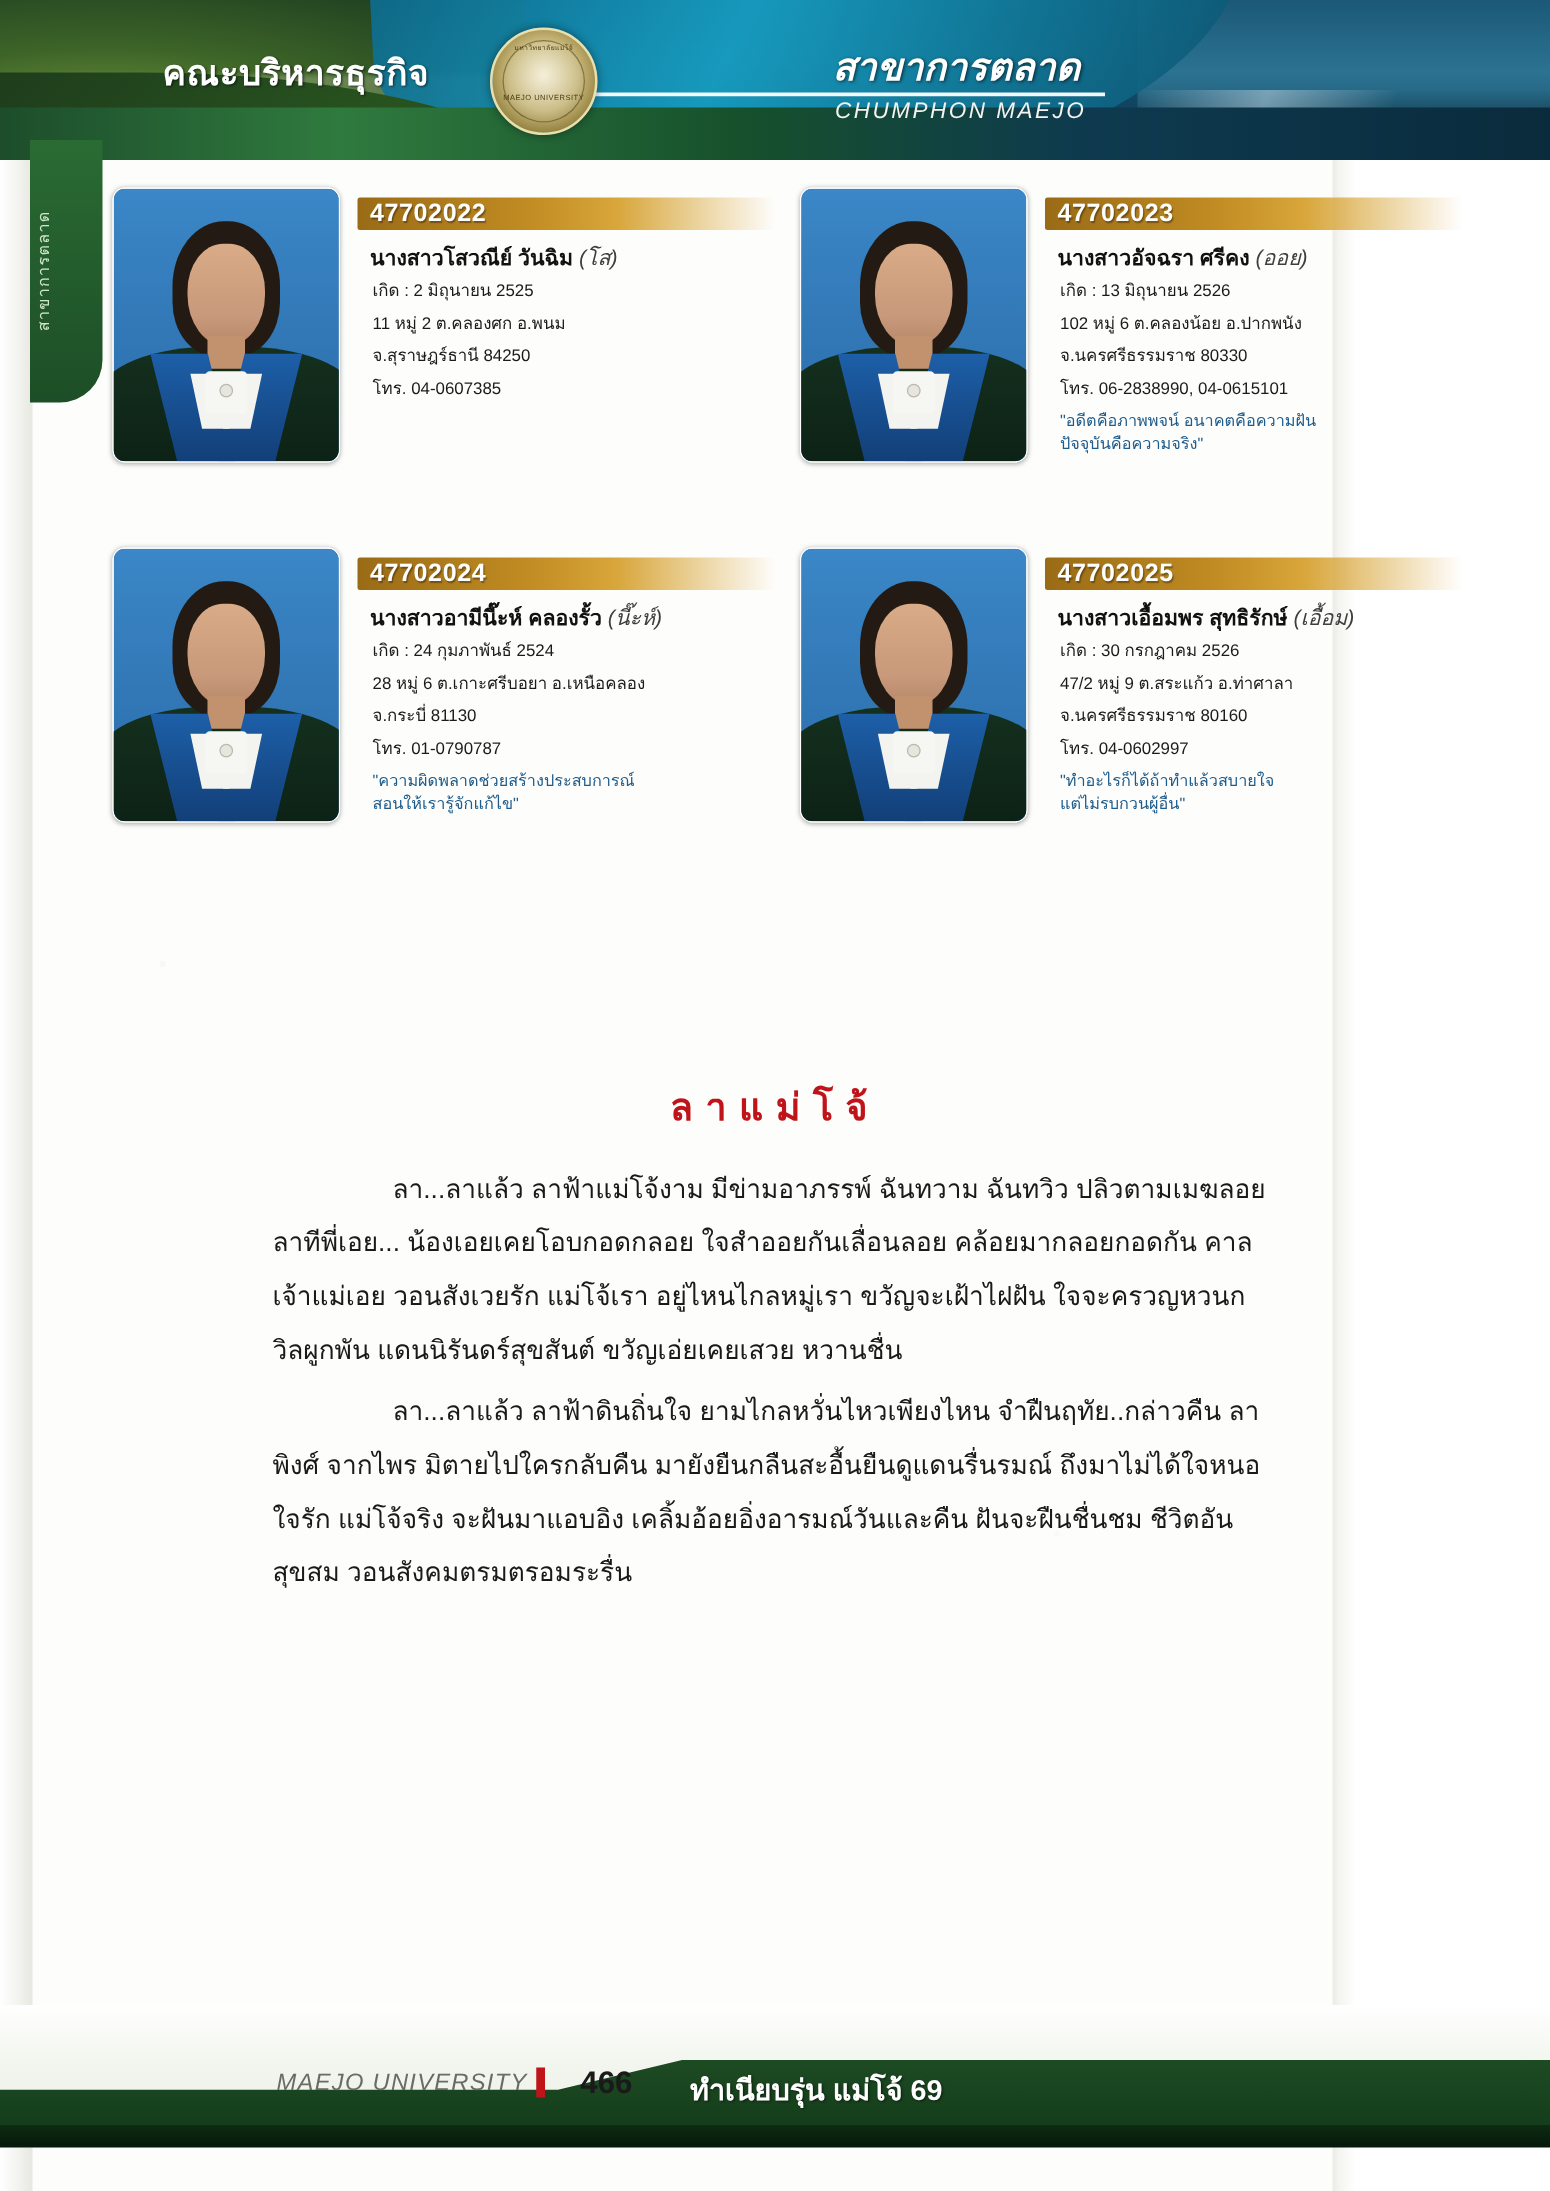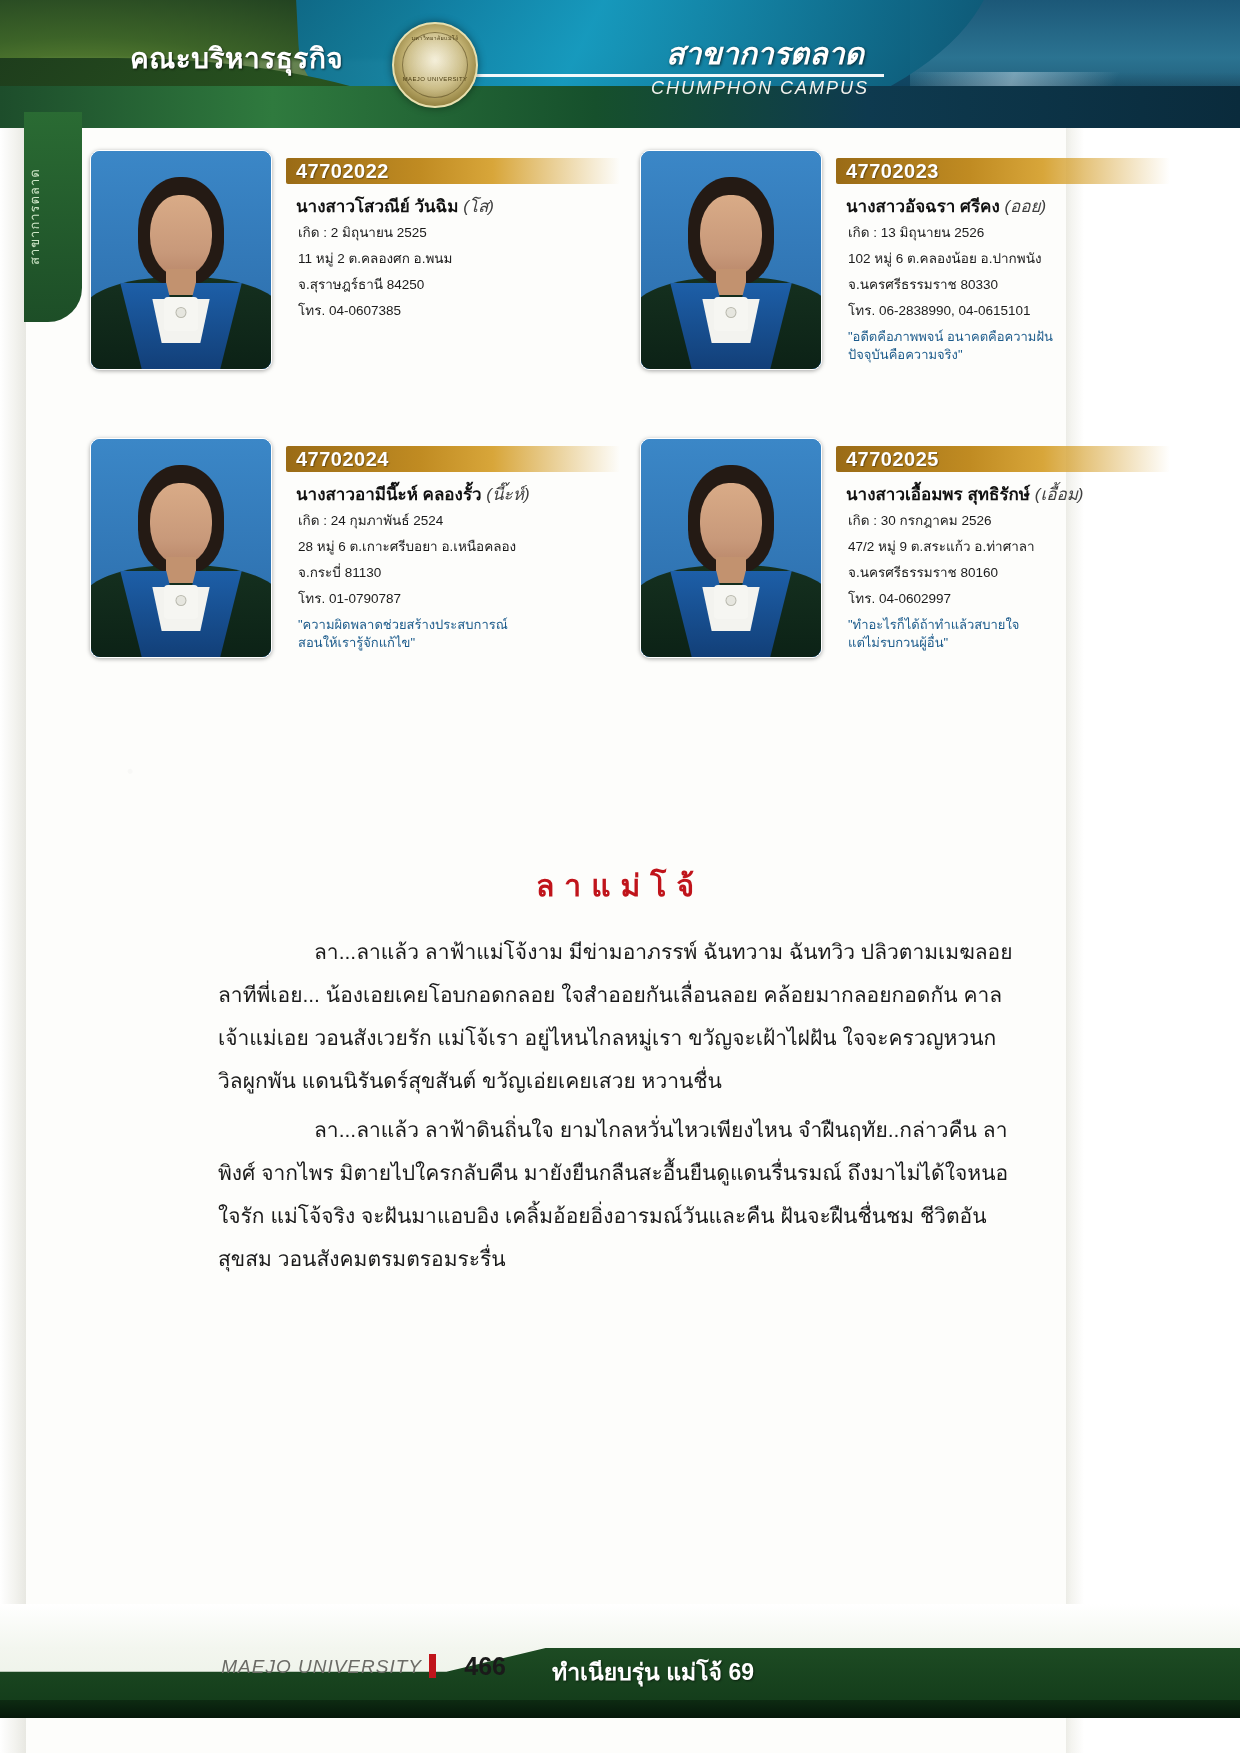--- a/index.html
+++ b/index.html
@@ -299,21 +299,21 @@
     <div class="banner-photo-right"></div>
     <div class="banner-swoosh"></div>
     <div class="banner-dark-curve"></div>
     <div class="banner-swoosh2"></div>
   </div>
 
   <div class="title-rule"></div>
 
   <div class="faculty-title">คณะบริหารธุรกิจ</div>
   <div class="major-title">สาขาการตลาด</div>
-  <div class="campus-title">CHUMPHON  CAMPUS</div>
+  <div class="campus-title">CHUMPHON  MAEJO</div>
 
   <div class="seal">
     <div class="seal-inner"></div>
     <div class="seal-top-text">มหาวิทยาลัยแม่โจ้</div>
     <div class="seal-text">MAEJO UNIVERSITY</div>
   </div>
 
   <div class="side-tab"></div>
   <div class="side-tab-label">สาขาการตลาด</div>
 

